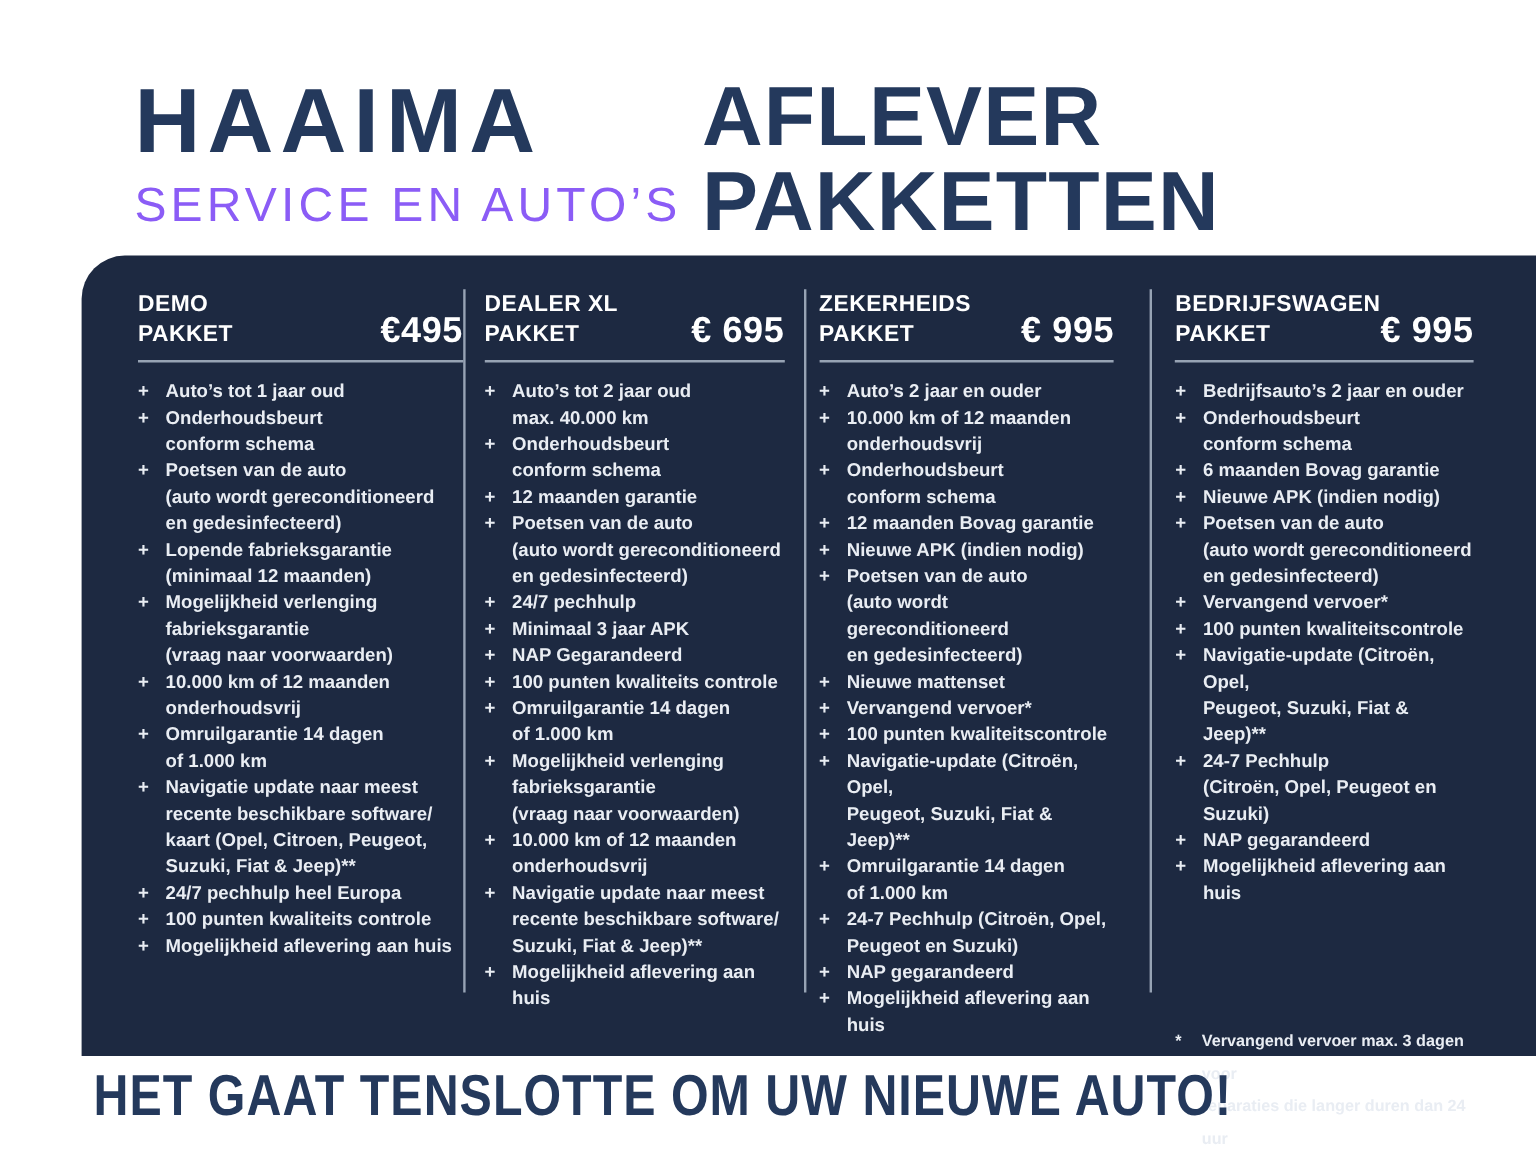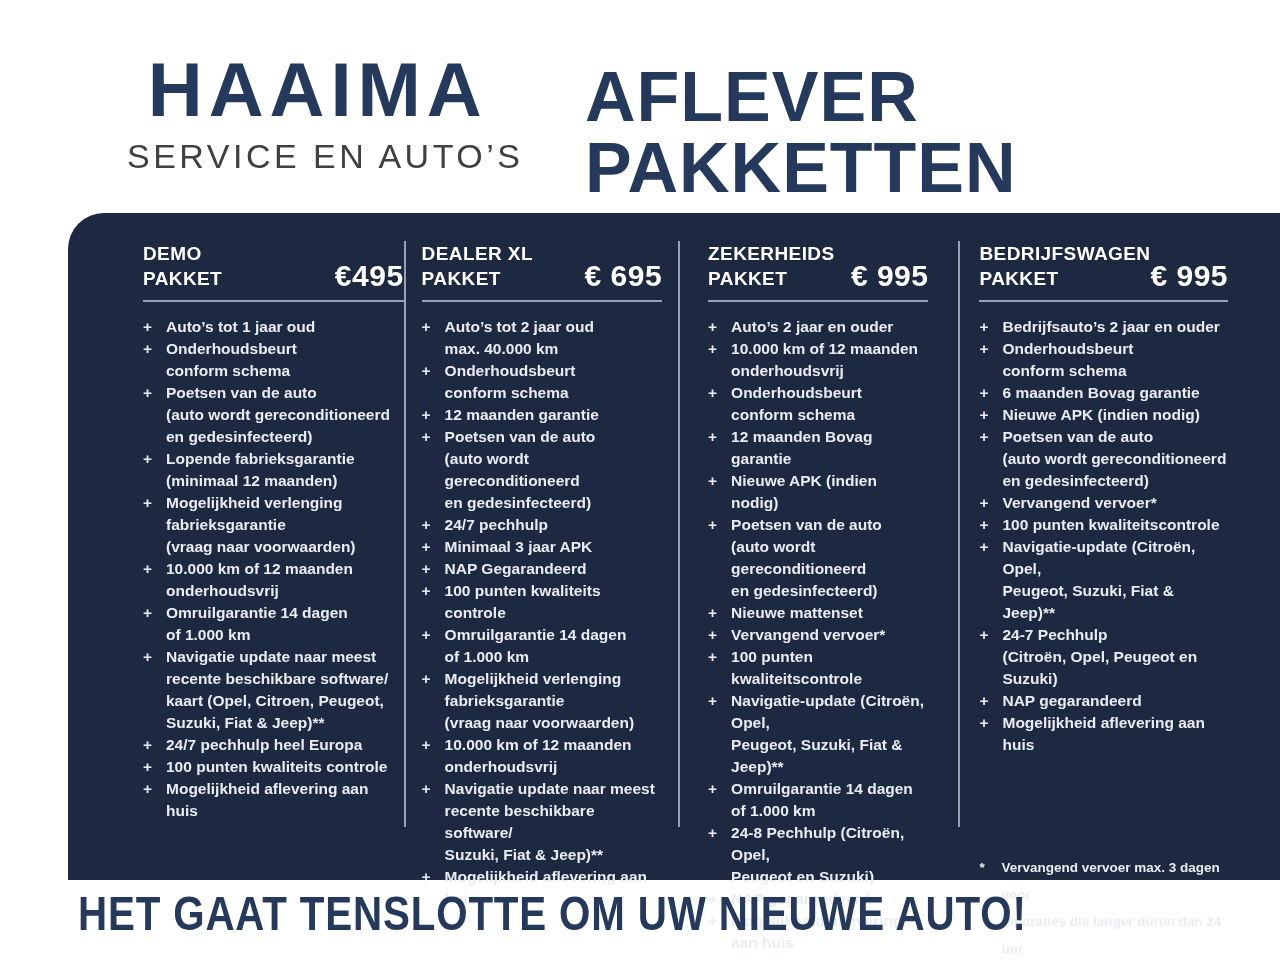--- a/index.html
+++ b/index.html
@@ -2,39 +2,39 @@
 <html><head>
 <meta charset="utf-8">
 <style>
   html,body{margin:0;padding:0;background:#ffffff;}
   body{
     width:1280px;height:960px;position:relative;overflow:hidden;
     font-family:"Liberation Sans","DejaVu Sans",sans-serif;
     -webkit-font-smoothing:antialiased;
   }
   
-  .brand{position:absolute;left:112px;top:52px;color:#24395c;text-align:center;}
+  .brand{position:absolute;left:112px;top:64px;color:#24395c;}
   .brand-name{font-size:76px;font-weight:800;letter-spacing:6px;line-height:1;}
-  .brand-sub{font-size:34px;font-weight:400;letter-spacing:3.5px;margin-top:9px;color:#404040;margin-left:15px;}
+  .brand-sub{font-size:40px;font-weight:400;letter-spacing:3.5px;margin-top:9px;color:#8b5cf6;}
   .page-title{position:absolute;left:585px;top:62px;color:#24395c;
     font-size:70px;font-weight:800;line-height:1.02;letter-spacing:1px;}
   
   .panel{
     position:absolute;left:68px;top:213px;width:1212px;height:667px;
     background:#1d2941;border-top-left-radius:36px;color:#e9edf3;
     box-sizing:border-box;
   }
   .cols{
     display:flex;box-sizing:border-box;height:614px;
     padding:28px 0 0 47px;
   }
   .col{box-sizing:border-box;}
-  .col1{width:272px;margin-left:28px;}
+  .col1{width:272px;}
   .col2{width:285px;border-left:2px solid rgba(173,185,201,.85);padding-left:16px;padding-right:16px;}
-  .col3{width:290px;border-left:2px solid rgba(173,185,201,.85);padding-left:28px;padding-right:30px;}
+  .col3{width:290px;border-left:2px solid rgba(173,185,201,.85);padding-left:11px;padding-right:30px;}
   .col4{flex:1;border-left:2px solid rgba(173,185,201,.85);padding-left:19px;padding-right:52px;}
   .pkg-head{display:flex;justify-content:space-between;align-items:flex-end;color:#ffffff;}
   .pkg-name{font-size:19px;font-weight:800;line-height:25px;letter-spacing:.4px;}
   .pkg-price{font-size:30px;font-weight:800;line-height:30px;letter-spacing:.5px;white-space:nowrap;}
   .pkg-rule{border-bottom:2px solid rgba(173,185,201,.85);margin-top:9px;}
   .pkg-list{margin-top:14px;}
   .item{display:flex;font-size:15.5px;font-weight:600;line-height:22px;color:#e9edf3;}
   .item .plus{width:23px;flex:0 0 23px;font-weight:700;}
   .item .lines{flex:1;}
   .footnotes{margin-top:98px;}
@@ -329,21 +329,21 @@
           <div class="item">
             <span class="plus">+</span>
             <div class="lines">
               <div>Omruilgarantie 14 dagen</div>
               <div>of 1.000 km</div>
             </div>
           </div>
           <div class="item">
             <span class="plus">+</span>
             <div class="lines">
-              <div>24-8 Pechhulp (Citroën, Opel,</div>
+              <div>24-7 Pechhulp (Citroën, Opel,</div>
               <div>Peugeot en Suzuki)</div>
             </div>
           </div>
           <div class="item">
             <span class="plus">+</span>
             <div class="lines">
               <div>NAP gegarandeerd</div>
             </div>
           </div>
           <div class="item">

